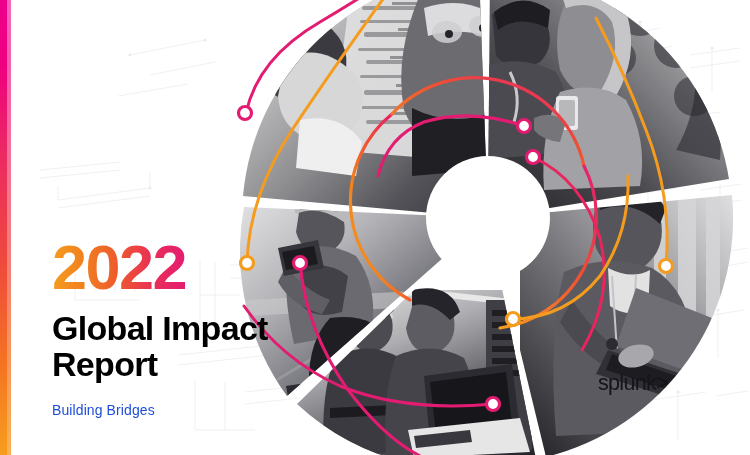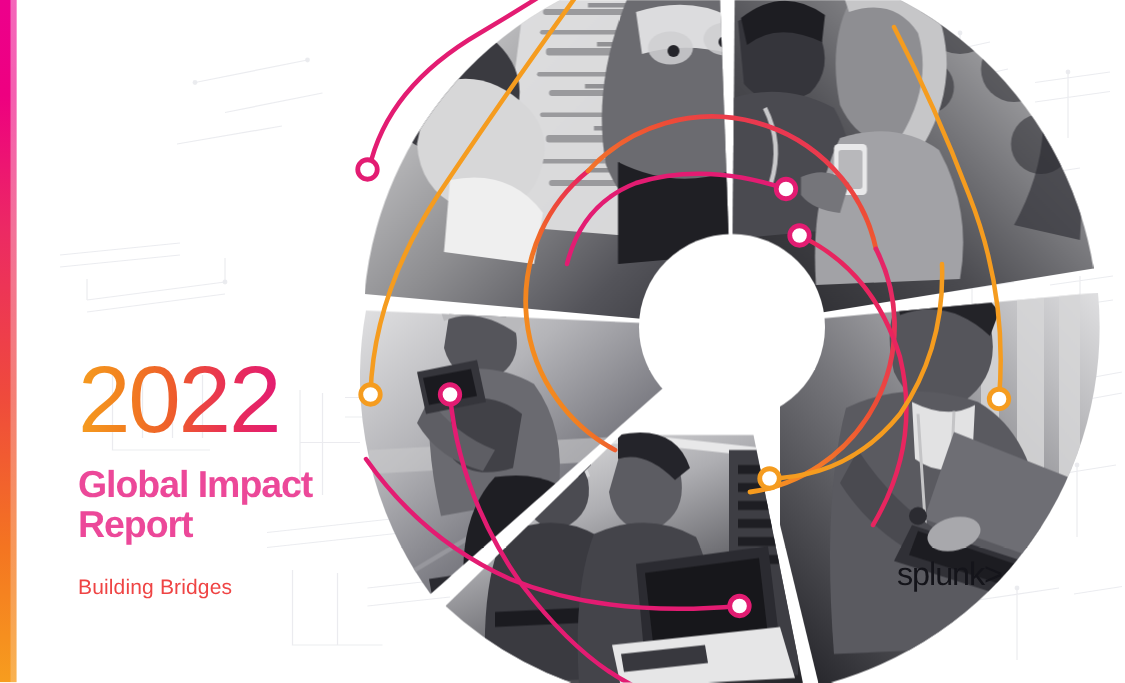--- a/index.html
+++ b/index.html
@@ -21,32 +21,32 @@
   
   #blueprint { position:absolute; inset:0; opacity:.55; }
 
   
   #collage { position:absolute; left:0; top:0; width:750px; height:455px; }
 
   
   #text-block { position:absolute; left:52px; top:236px; width:300px; }
 
   #year {
-    font-size:63px; font-weight:400; line-height:1.0; letter-spacing:-1.5px;
+    font-size:63px; font-weight:700; line-height:1.0; letter-spacing:-1.5px;
     background:linear-gradient(90deg,#F59C1F 0%,#F2821F 22%,#EE5B2C 48%,#E93055 74%,#E31C72 100%);
     -webkit-background-clip:text; background-clip:text;
     -webkit-text-fill-color:transparent; color:transparent;
     display:inline-block;
   }
   #main-title {
-    margin-top:11px; font-size:25px; font-weight:700; line-height:1.07;
-    color:#ec4899; letter-spacing:-.7px; white-space:pre-line;
+    margin-top:11px; font-size:34px; font-weight:700; line-height:1.07;
+    color:#000000; letter-spacing:-.7px; white-space:pre-line;
   }
   #subtitle {
-    margin-top:19px; font-size:14px; font-weight:400; color:#ef4444; letter-spacing:.1px;
+    margin-top:19px; font-size:14px; font-weight:400; color:#1d4ed8; letter-spacing:.1px;
   }
 
   
   #logo { position:absolute; left:598px; top:371px; width:90px; height:30px; }
   #logo svg { display:block; }
 </style>
 </head>
 <body>
 
 <div id="page">

